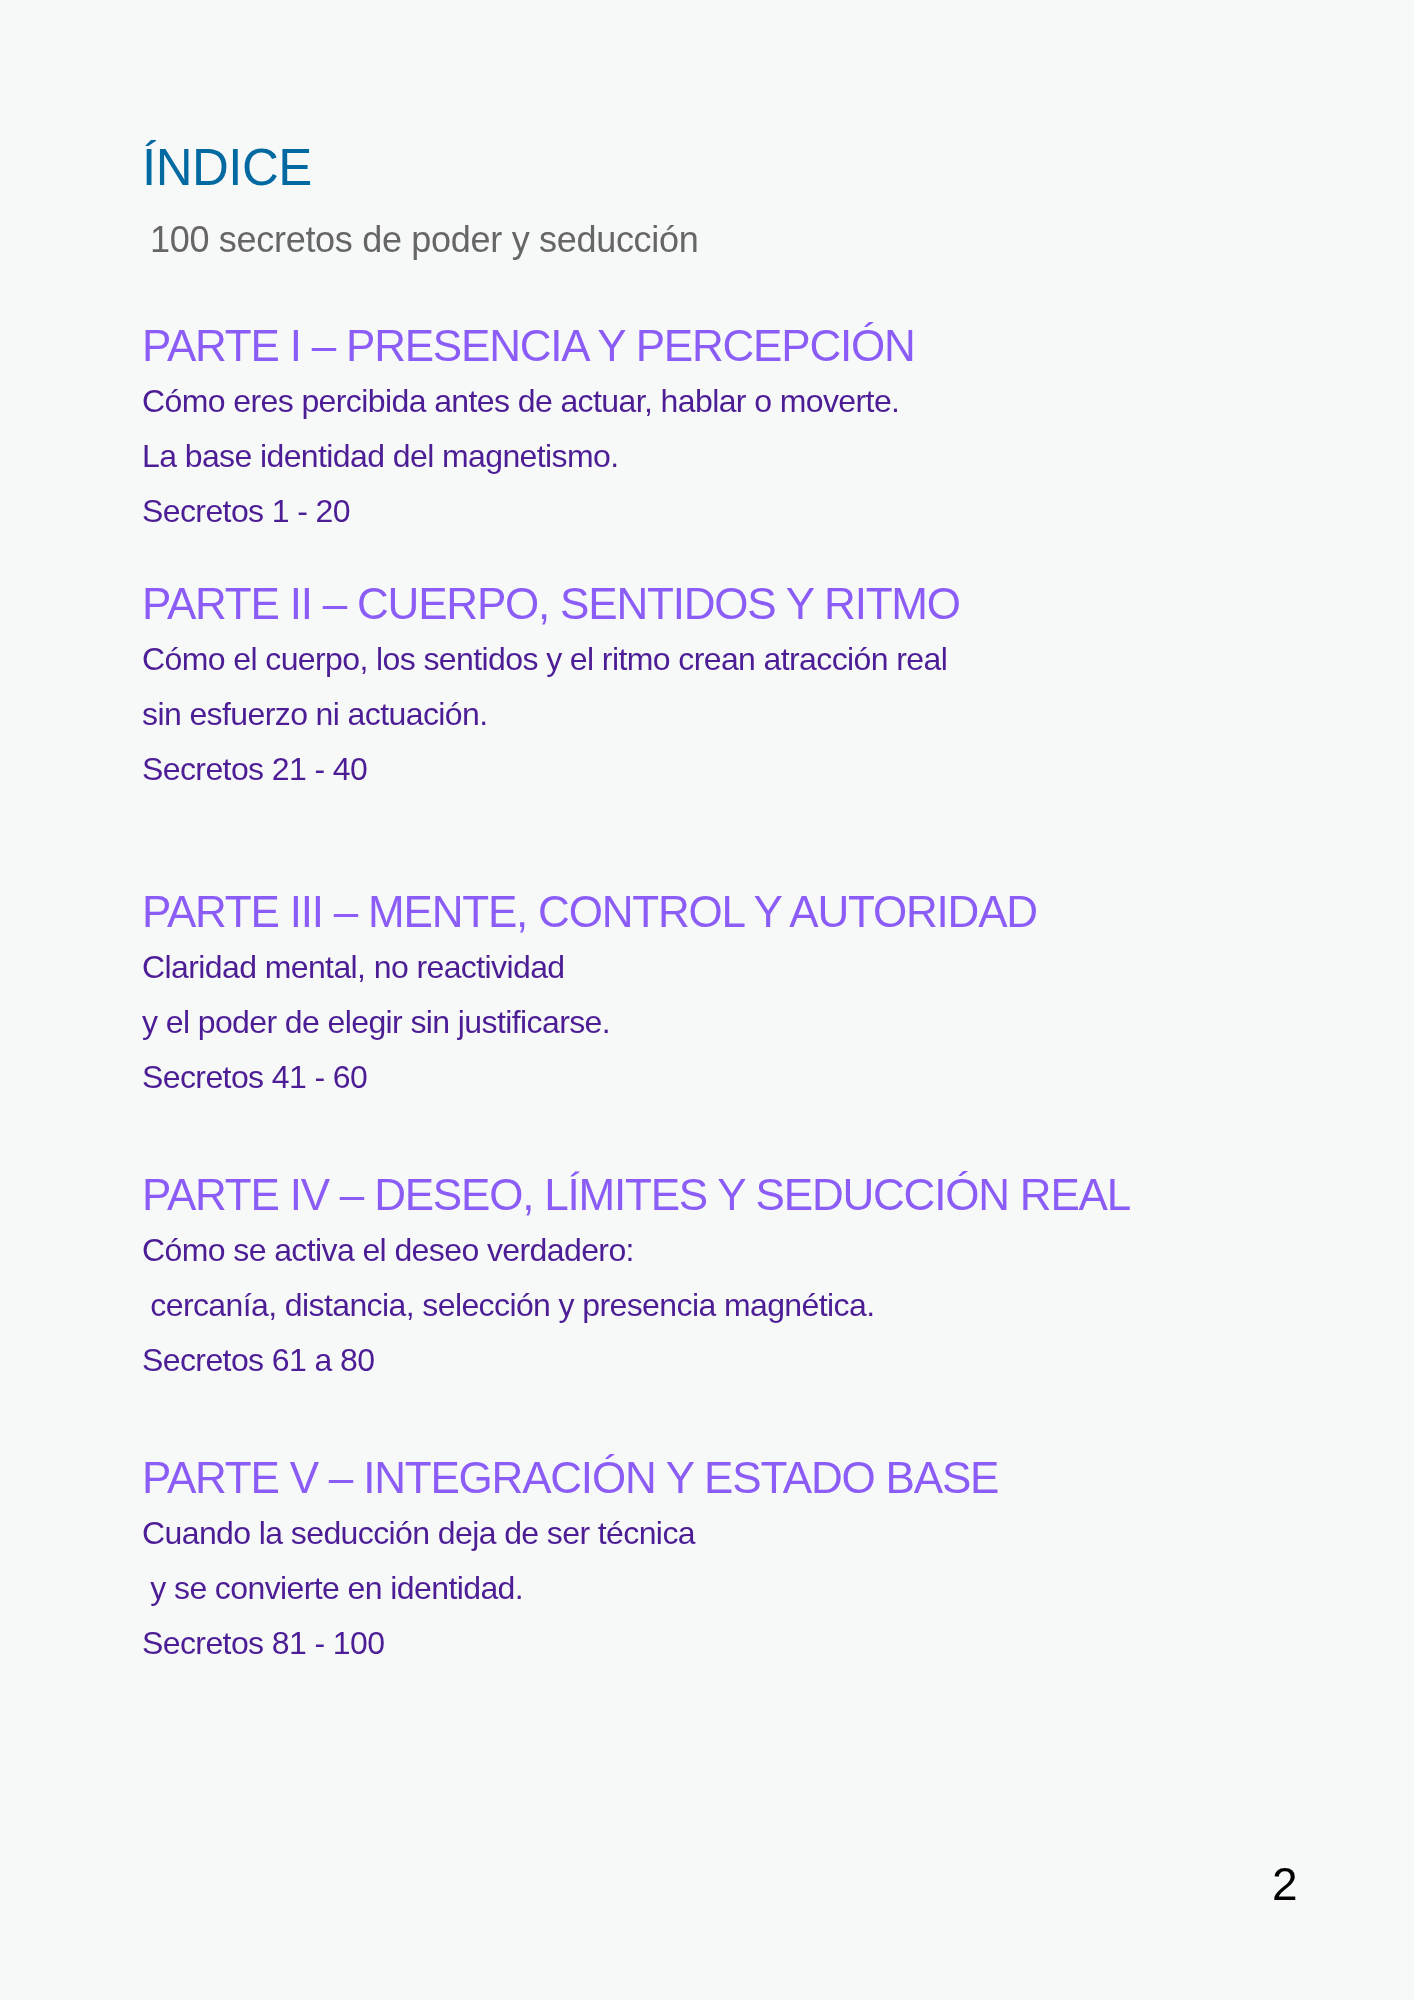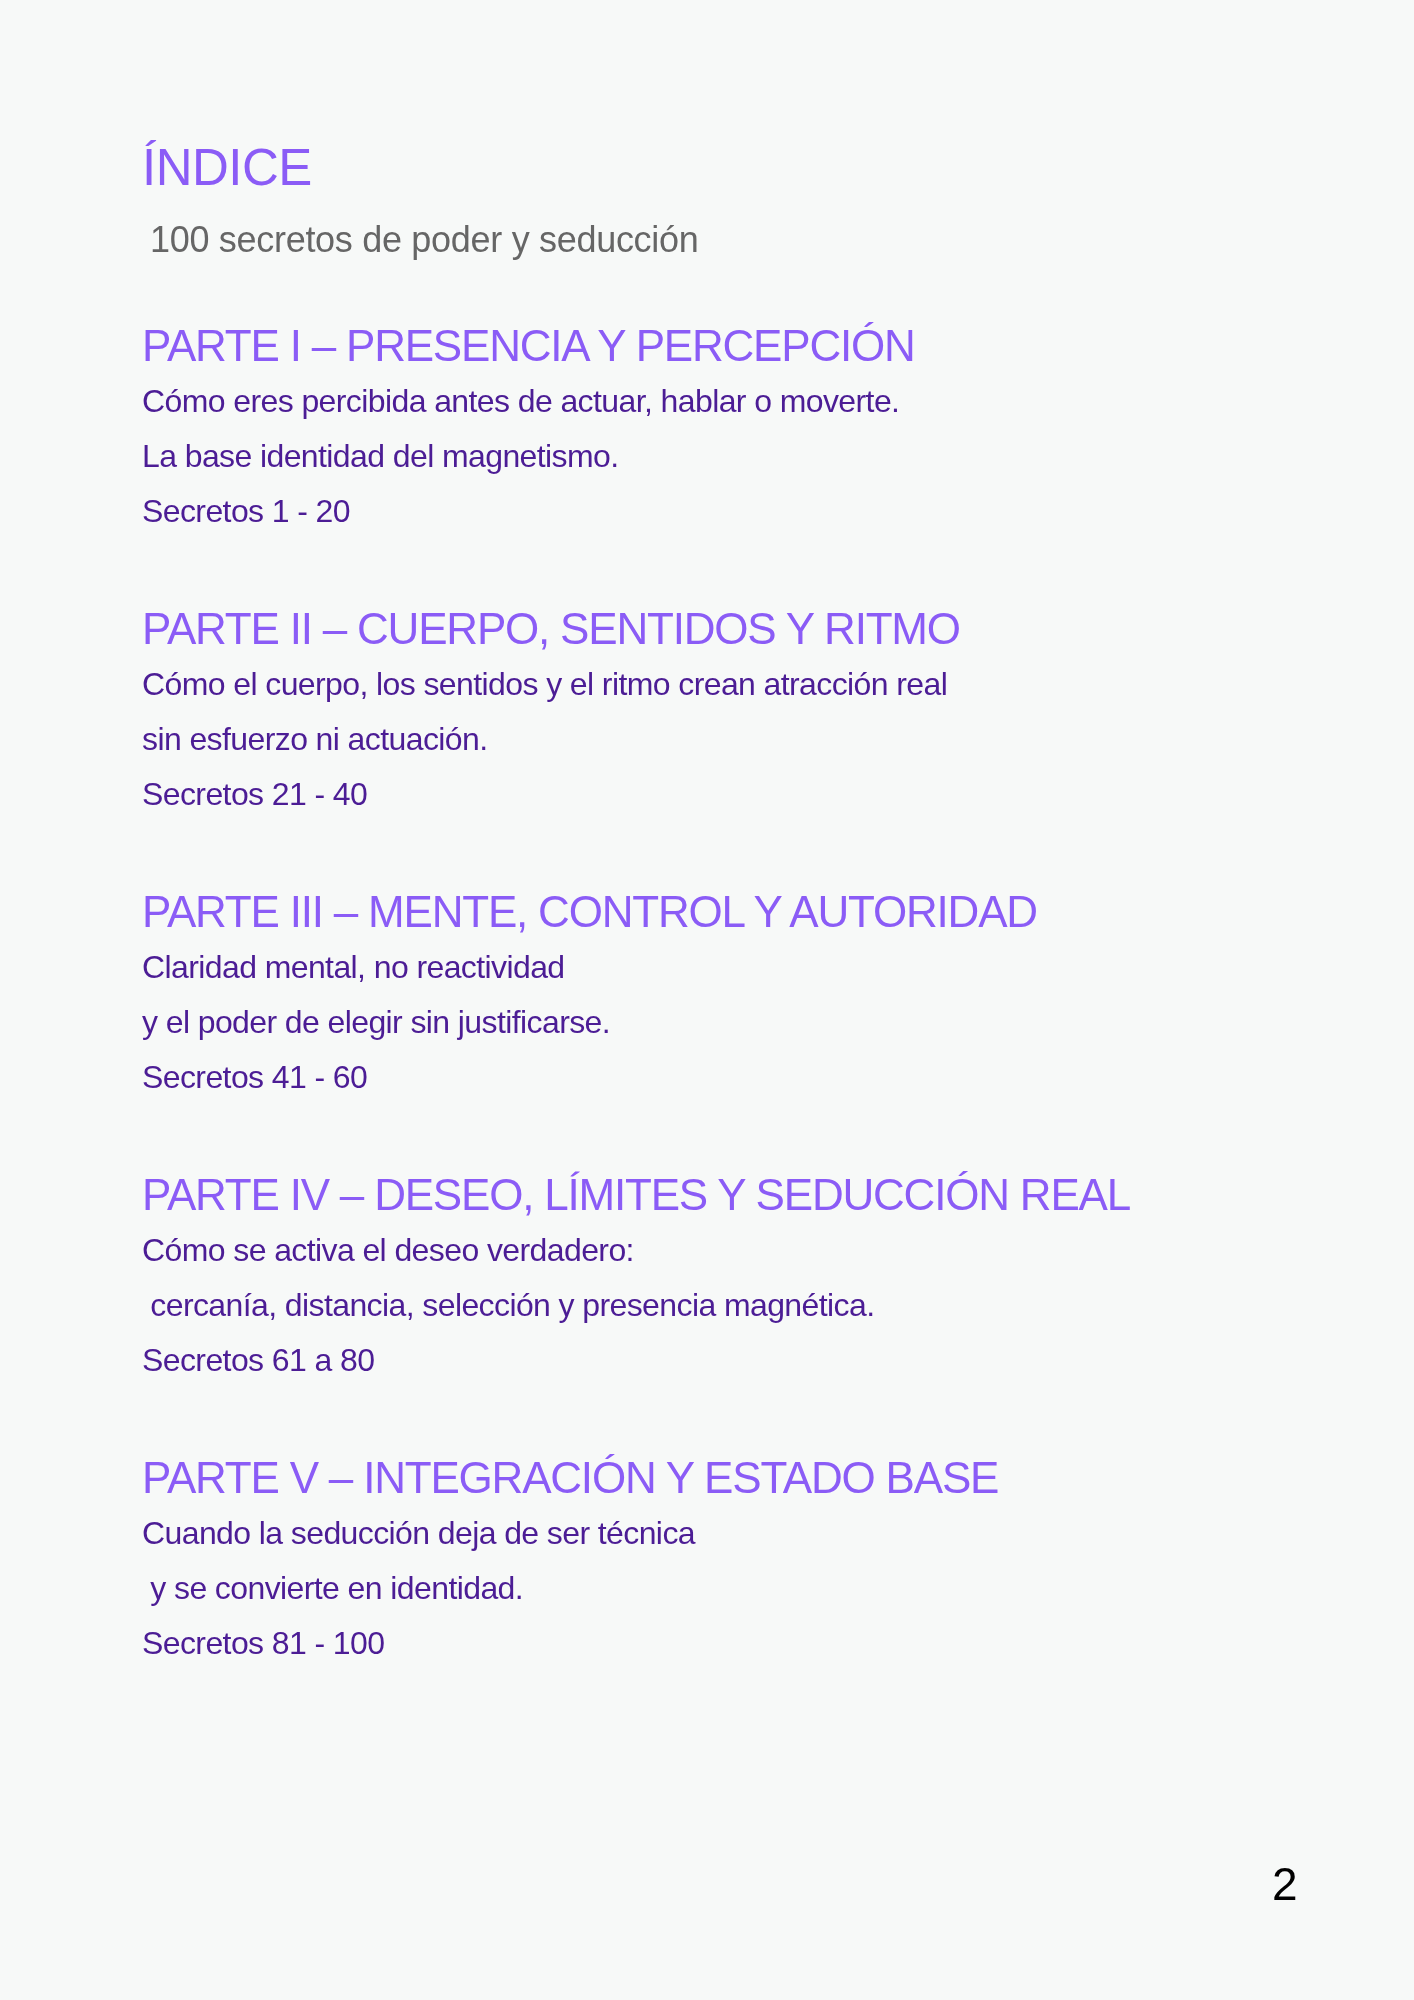--- a/index.html
+++ b/index.html
@@ -5,21 +5,21 @@
   html, body { margin: 0; padding: 0; }
   body {
     width: 1414px; height: 2000px;
     background: #f7f9f8;
     font-family: "Liberation Sans", "DejaVu Sans", sans-serif;
     position: relative; overflow: hidden;
   }
   .page { position: absolute; left: 142px; top: 0; width: 1150px; }
   .title {
     position: absolute; left: 0; top: 136px;
-    font-size: 51px; line-height: 64px; color: #8b5cf6; margin: 0; font-weight: normal;
+    font-size: 51px; line-height: 64px; color: #0369a1; margin: 0; font-weight: normal;
     letter-spacing: -0.5px;
   }
   .subtitle {
     position: absolute; left: 0; top: 210px;
     font-size: 36px; line-height: 44px; color: #666666; margin: 8px;
     letter-spacing: -0.3px;
   }
   .section { position: absolute; left: 0; }
   .section h2 {
     margin: 0; font-weight: normal; color: #8b5cf6;
@@ -42,21 +42,21 @@
   <h1 class="title">ÍNDICE</h1>
   <div class="subtitle">100 secretos de poder y seducción</div>
 
   <div class="section" style="top:318px">
     <h2>PARTE I – PRESENCIA Y PERCEPCIÓN</h2>
     <div class="line">Cómo eres percibida antes de actuar, hablar o moverte.</div>
     <div class="line">La base identidad del magnetismo.</div>
     <div class="line">Secretos 1 - 20</div>
   </div>
 
-  <div class="section" style="top:601px">
+  <div class="section" style="top:576px">
     <h2>PARTE II – CUERPO, SENTIDOS Y RITMO</h2>
     <div class="line">Cómo el cuerpo, los sentidos y el ritmo crean atracción real</div>
     <div class="line">sin esfuerzo ni actuación.</div>
     <div class="line">Secretos 21 - 40</div>
   </div>
 
   <div class="section" style="top:884px">
     <h2>PARTE III – MENTE, CONTROL Y AUTORIDAD</h2>
     <div class="line">Claridad mental, no reactividad</div>
     <div class="line">y el poder de elegir sin justificarse.</div>

